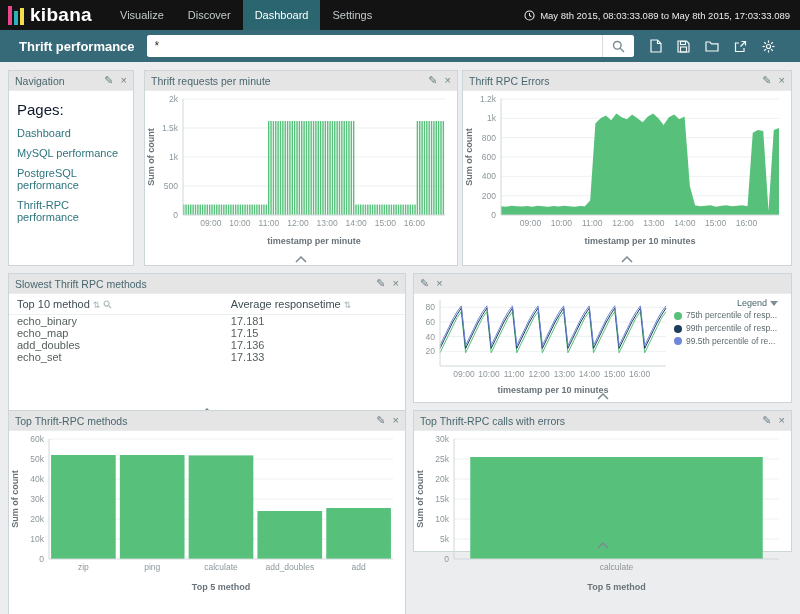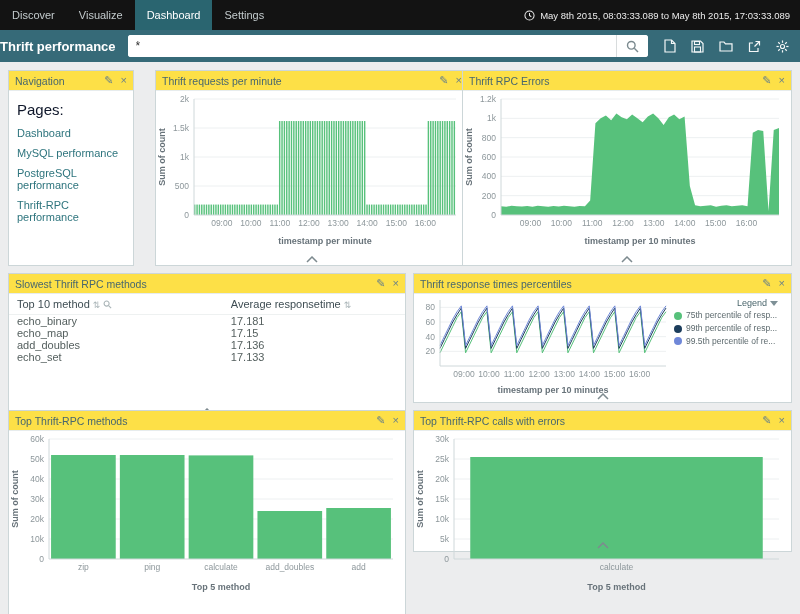--- a/index.html
+++ b/index.html
@@ -12,33 +12,33 @@
   .logo-bars{display:flex;align-items:flex-end;gap:2px;height:20px}
   .logo-bars i{display:block;width:4px}
   .logo-text{font-size:19px;font-weight:bold;letter-spacing:.3px}
   .nav{display:flex;height:100%}
   .nav-item{font-size:11px;color:#c3cbcd;padding:0 12px;display:flex;align-items:center;cursor:pointer}
   .nav-item.active{background:#2a6570;color:#fff}
   .time-range{margin-left:auto;font-size:9.5px;color:#ececec;padding-right:10px;
     display:flex;align-items:center;gap:5px;cursor:pointer;white-space:nowrap}
   
   #toolbar{position:absolute;top:30px;left:0;right:0;height:32px;background:#366a78;
-    display:flex;align-items:center;padding:0 0;z-index:5}
+    display:flex;align-items:center;padding:0 19px;z-index:5}
   .dash-title{color:#fff;font-weight:bold;font-size:13px;margin-right:12px;white-space:nowrap}
   .searchwrap{flex:1;display:flex;height:22px;background:#fff;border-radius:3px;overflow:hidden;max-width:520px}
   .searchwrap input{flex:1;border:none;outline:none;font-size:12px;padding:0 8px;color:#333}
   .search-btn{width:32px;background:#fff;border:none;border-left:1px solid #d8dcdd;
     display:flex;align-items:center;justify-content:center;cursor:pointer}
   .tool-icons{display:flex;gap:15px;margin-left:16px;margin-right:6px}
   .tool-icon{cursor:pointer;display:flex;align-items:center;opacity:.95}
   
   #content{position:absolute;top:62px;left:0;width:800px;height:552px}
   .panel{position:absolute;background:#fff;border:1px solid #ccd6d8}
   .panel-header{height:20px;display:flex;align-items:center;padding:0 6px;
-    background:#fde047;border-bottom:1px solid #e7eced;cursor:move}
+    background:#e5e5e5;border-bottom:1px solid #e7eced;cursor:move}
   .panel-title{font-size:10.5px;color:#48676e;flex:1;white-space:nowrap;overflow:hidden}
   .panel-actions{display:flex;gap:7px;color:#6b8288;font-size:11px;line-height:1}
   .panel-actions span{cursor:pointer}
   .panel-body{position:relative}
   .collapse-tab{position:absolute;bottom:0;left:50%;transform:translateX(-50%);
     padding:1px 12px 2px;cursor:pointer;line-height:4px}
   
   .pages-heading{font-size:15px;color:#0f172a;margin:10px 8px 9px;font-weight:normal}
   .page-link{display:block;font-size:11px;color:#2d747d;margin:8px 8px;cursor:pointer;text-decoration:none}
   
@@ -60,23 +60,31 @@
   .legend-caret{width:0;height:0;border-left:4px solid transparent;border-right:4px solid transparent;
     border-top:5px solid #7e9096}
   .leg-item{display:flex;align-items:center;gap:4px;margin:3px 0;cursor:pointer;color:#5d6a6e}
   .leg-dot{width:8px;height:8px;border-radius:50%;flex:0 0 auto}
   .leg-label{white-space:nowrap;overflow:hidden;line-height:1.15}
 </style>
 </head>
 <body>
 
 <div id="topbar">
+  <div class="logo">
+    <span class="logo-bars">
+      <i style="height:19px;background:#e8488b"></i>
+        <i style="height:14px;background:#29b5b8"></i>
+        <i style="height:17px;background:#f2de49"></i>
+    </span>
+    <span class="logo-text">kibana</span>
+  </div>
   <div class="nav">
+    <span class="nav-item">Visualize</span>
     <span class="nav-item">Discover</span>
-    <span class="nav-item">Visualize</span>
     <span class="nav-item active">Dashboard</span>
     <span class="nav-item">Settings</span>
   </div>
   <div class="time-range">
     <svg width="11" height="11" viewBox="0 0 12 12">
         <circle cx="6" cy="6" r="5" fill="none" stroke="#ececec" stroke-width="1.1"></circle>
         <path d="M6 3.2 V6 L8 7.4" fill="none" stroke="#ececec" stroke-width="1.1"></path>
       </svg>
     <span>May 8th 2015, 08:03:33.089 to May 8th 2015, 17:03:33.089</span>
   </div>
@@ -149,21 +157,21 @@
     </div>
     <div class="panel-body">
       <h2 class="pages-heading">Pages:</h2>
       <a class="page-link">Dashboard</a>
       <a class="page-link">MySQL performance</a>
       <a class="page-link">PostgreSQL performance</a>
       <a class="page-link">Thrift-RPC performance</a>
     </div>
   </div>
 
-  <div class="panel" style="left:155px;top:8px;width:314px;height:196px">
+  <div class="panel" style="left:144px;top:8px;width:314px;height:196px">
     <div class="panel-header">
       <span class="panel-title">Thrift requests per minute</span>
       <span class="panel-actions">
           <span>✎</span>
           <span>×</span>
         </span>
     </div>
     <div class="panel-body"><svg width="310" height="156">
           <text x="33" y="127" class="tk" text-anchor="end">0</text>
           <line x1="38" x2="300" y1="95" y2="95" stroke="#edf0f1"></line>
@@ -393,21 +401,20 @@
     </div>
     <div class="collapse-tab">
       <svg width="14" height="7">
           <polyline points="2,6 7,1 12,6" fill="none" stroke="#7d8a8f" stroke-width="1.5"></polyline>
         </svg>
     </div>
   </div>
 
   <div class="panel" style="left:413px;top:211px;width:379px;height:130px">
     <div class="panel-header">
-      <span class="panel-title">Thrift response times percentiles</span>
       <span class="panel-actions">
           <span>✎</span>
           <span>×</span>
         </span>
     </div>
     <div class="panel-body pct-body">
       <div><svg width="258" height="102">
             <line x1="26" x2="252" y1="57.333333333333336" y2="57.333333333333336" stroke="#edf0f1"></line>
             <text x="21" y="60.333333333333336" class="tk" text-anchor="end">20</text>
             <line x1="26" x2="252" y1="42.66666666666667" y2="42.66666666666667" stroke="#edf0f1"></line>

